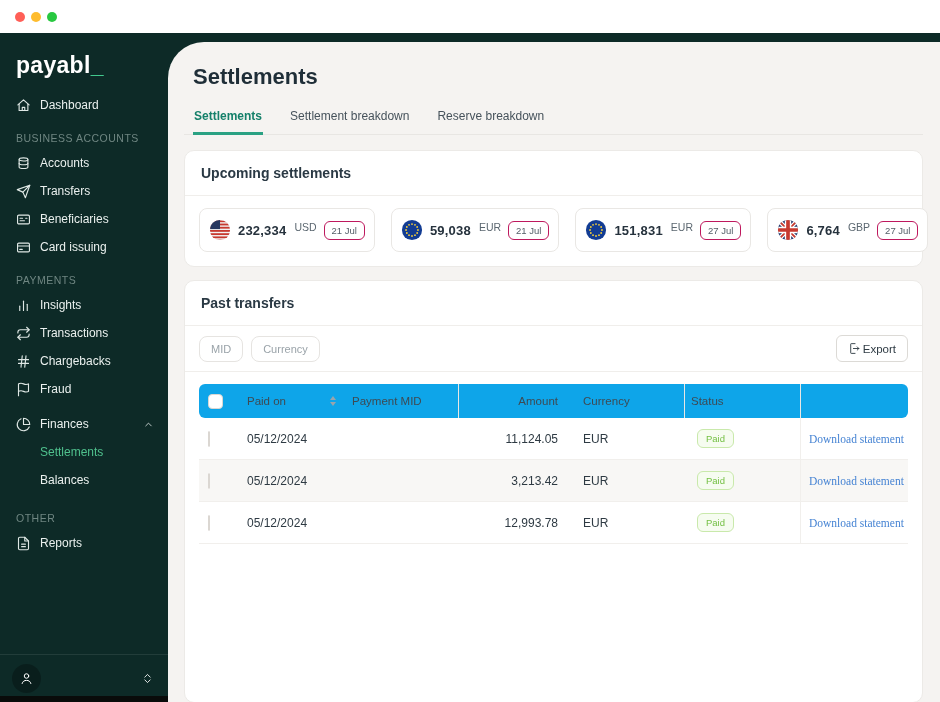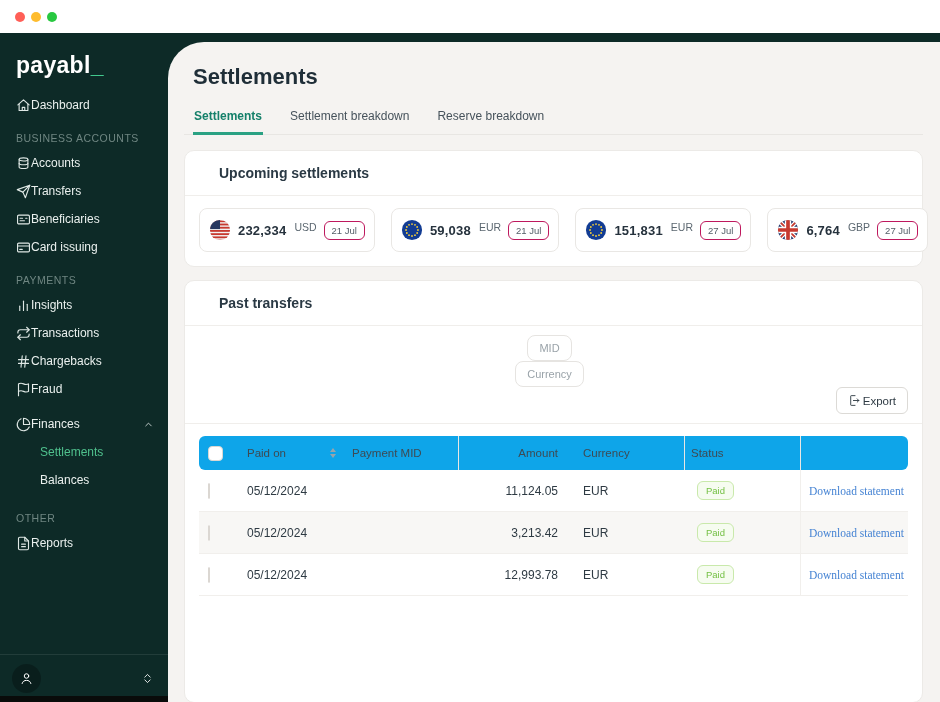--- a/index.html
+++ b/index.html
@@ -16,54 +16,54 @@
 
   
   .app { position:absolute; top:33px; left:0; right:0; bottom:0; background:#0d2a27; }
 
   
   .sidebar { position:absolute; top:0; left:0; bottom:0; width:168px; background:#0d2a27; color:#e9efed; display:flex; flex-direction:column; }
   .logo { padding:19px 16px 10px; font-size:23px; font-weight:700; color:#ffffff; letter-spacing:.3px; }
   .logo .accent { color:#48d597; font-weight:700; }
   .nav { flex:1; padding:2px 14px 0 16px; }
   .nav-section { font-size:10.5px; color:#6f8682; letter-spacing:.5px; margin:13px 0 5px; }
-  .nav-item { display:flex; align-items:center; height:28px; font-size:12px; color:#eaf0ee; cursor:pointer; white-space:nowrap; }
+  .nav-item { display:flex; align-items:center; gap:9px; height:28px; font-size:12px; color:#eaf0ee; cursor:pointer; white-space:nowrap; }
   .nav-item svg { width:15px; height:15px; flex:0 0 15px; stroke:#dfe8e5; stroke-width:1.8; fill:none; stroke-linecap:round; stroke-linejoin:round; }
   .nav-item .spread { margin-left:auto; }
   .nav-sub { display:flex; align-items:center; height:28px; padding-left:24px; font-size:12px; color:#eaf0ee; cursor:pointer; }
   .nav-sub.active { color:#4fc08d; }
   .sidebar-footer { border-top:1px solid rgba(255,255,255,.09); height:48px; display:flex; align-items:center; justify-content:space-between; padding:0 14px 0 12px; }
   .avatar { width:29px; height:29px; border-radius:50%; background:rgba(0,0,0,.28); display:flex; align-items:center; justify-content:center; cursor:pointer; }
   .avatar svg, .updown svg { stroke:#ffffff; stroke-width:1.6; fill:none; stroke-linecap:round; stroke-linejoin:round; }
   .updown { cursor:pointer; display:flex; }
   .glitch { position:absolute; left:0; bottom:0; width:168px; height:6px; background:#090b0a; }
 
   
   .panel { position:absolute; top:9px; left:168px; right:0; bottom:0; background:#f5f3f1; border-top-left-radius:36px; padding:22px 17px 0 16px; overflow:hidden; }
   .page-title { font-size:22px; font-weight:700; color:#1f2e38; padding-left:9px; }
   .tabs { display:flex; gap:26px; margin-top:13px; padding-left:9px; border-bottom:1px solid #e8e6e3; }
   .tab { padding:6px 1px 9px; font-size:12px; color:#46525b; cursor:pointer; }
   .tab.active { color:#15806a; font-weight:700; border-bottom:3px solid #2aa183; margin-bottom:-1px; }
 
   .card { background:#ffffff; border:1px solid #eceae7; border-radius:10px; }
   .card-title-row { padding:13px 16px; border-bottom:1px solid #f0eeeb; }
-  .card-title { font-size:14px; font-weight:700; color:#2a3944;margin-left:18px; }
+  .card-title { font-size:14px; font-weight:700; color:#2a3944; }
 
   
   .upcoming { margin-top:15px; }
   .mini-row { display:flex; gap:16px; padding:12px 14px 14px; }
   .mini-card { flex:1; border:1px solid #e9e7e4; border-radius:8px; background:#fff; display:flex; align-items:center; gap:7px; padding:10px 9px; }
   .flag { width:22px; height:22px; flex:0 0 22px; }
   .mini-amount { font-size:13px; font-weight:700; color:#26323d; letter-spacing:.2px; }
   .mini-currency { font-size:10.5px; color:#5b6770; margin-left:1px; align-self:flex-start; margin-top:2px; }
   .mini-date { margin-left:auto; border:1px solid #be185d; border-radius:6px; padding:3px 7px; font-size:9.5px; color:#525d66; white-space:nowrap; }
 
   
   .past { margin-top:13px; height:423px; }
-  .filter-row { display:flex; align-items:center; padding:9px 14px; border-bottom:1px solid #f0eeeb;flex-direction:column; }
+  .filter-row { display:flex; align-items:center; padding:9px 14px; border-bottom:1px solid #f0eeeb; }
   .chip { border:1px solid #e6e4e1; border-radius:8px; background:#fff; padding:6px 11px; font-size:11px; color:#9aa3a9; margin-right:8px; cursor:pointer; }
   .export-btn { margin-left:auto; display:flex; align-items:center; gap:2px; border:1px solid #dcdad6; border-radius:6px; background:#fff; padding:6px 11px; font-size:11.5px; color:#2f3b44; cursor:pointer; }
   .export-btn svg { width:13px; height:13px; stroke:#2f3b44; stroke-width:1.7; fill:none; stroke-linecap:round; stroke-linejoin:round; }
 
   .table { margin:12px 14px 0; }
   .trow { display:grid; grid-template-columns:42px 107px 110px 113px 113px 116px 1fr; align-items:center; }
   .thead { background:#0ea5e9; border-radius:6px; height:34px; font-size:11.5px; color:#3e4a53; }
   .th { display:flex; align-items:center; height:100%; }
   .th.b-left { border-left:1px solid #e9e7e4; }
   .cell-pad { padding-left:12px; }

